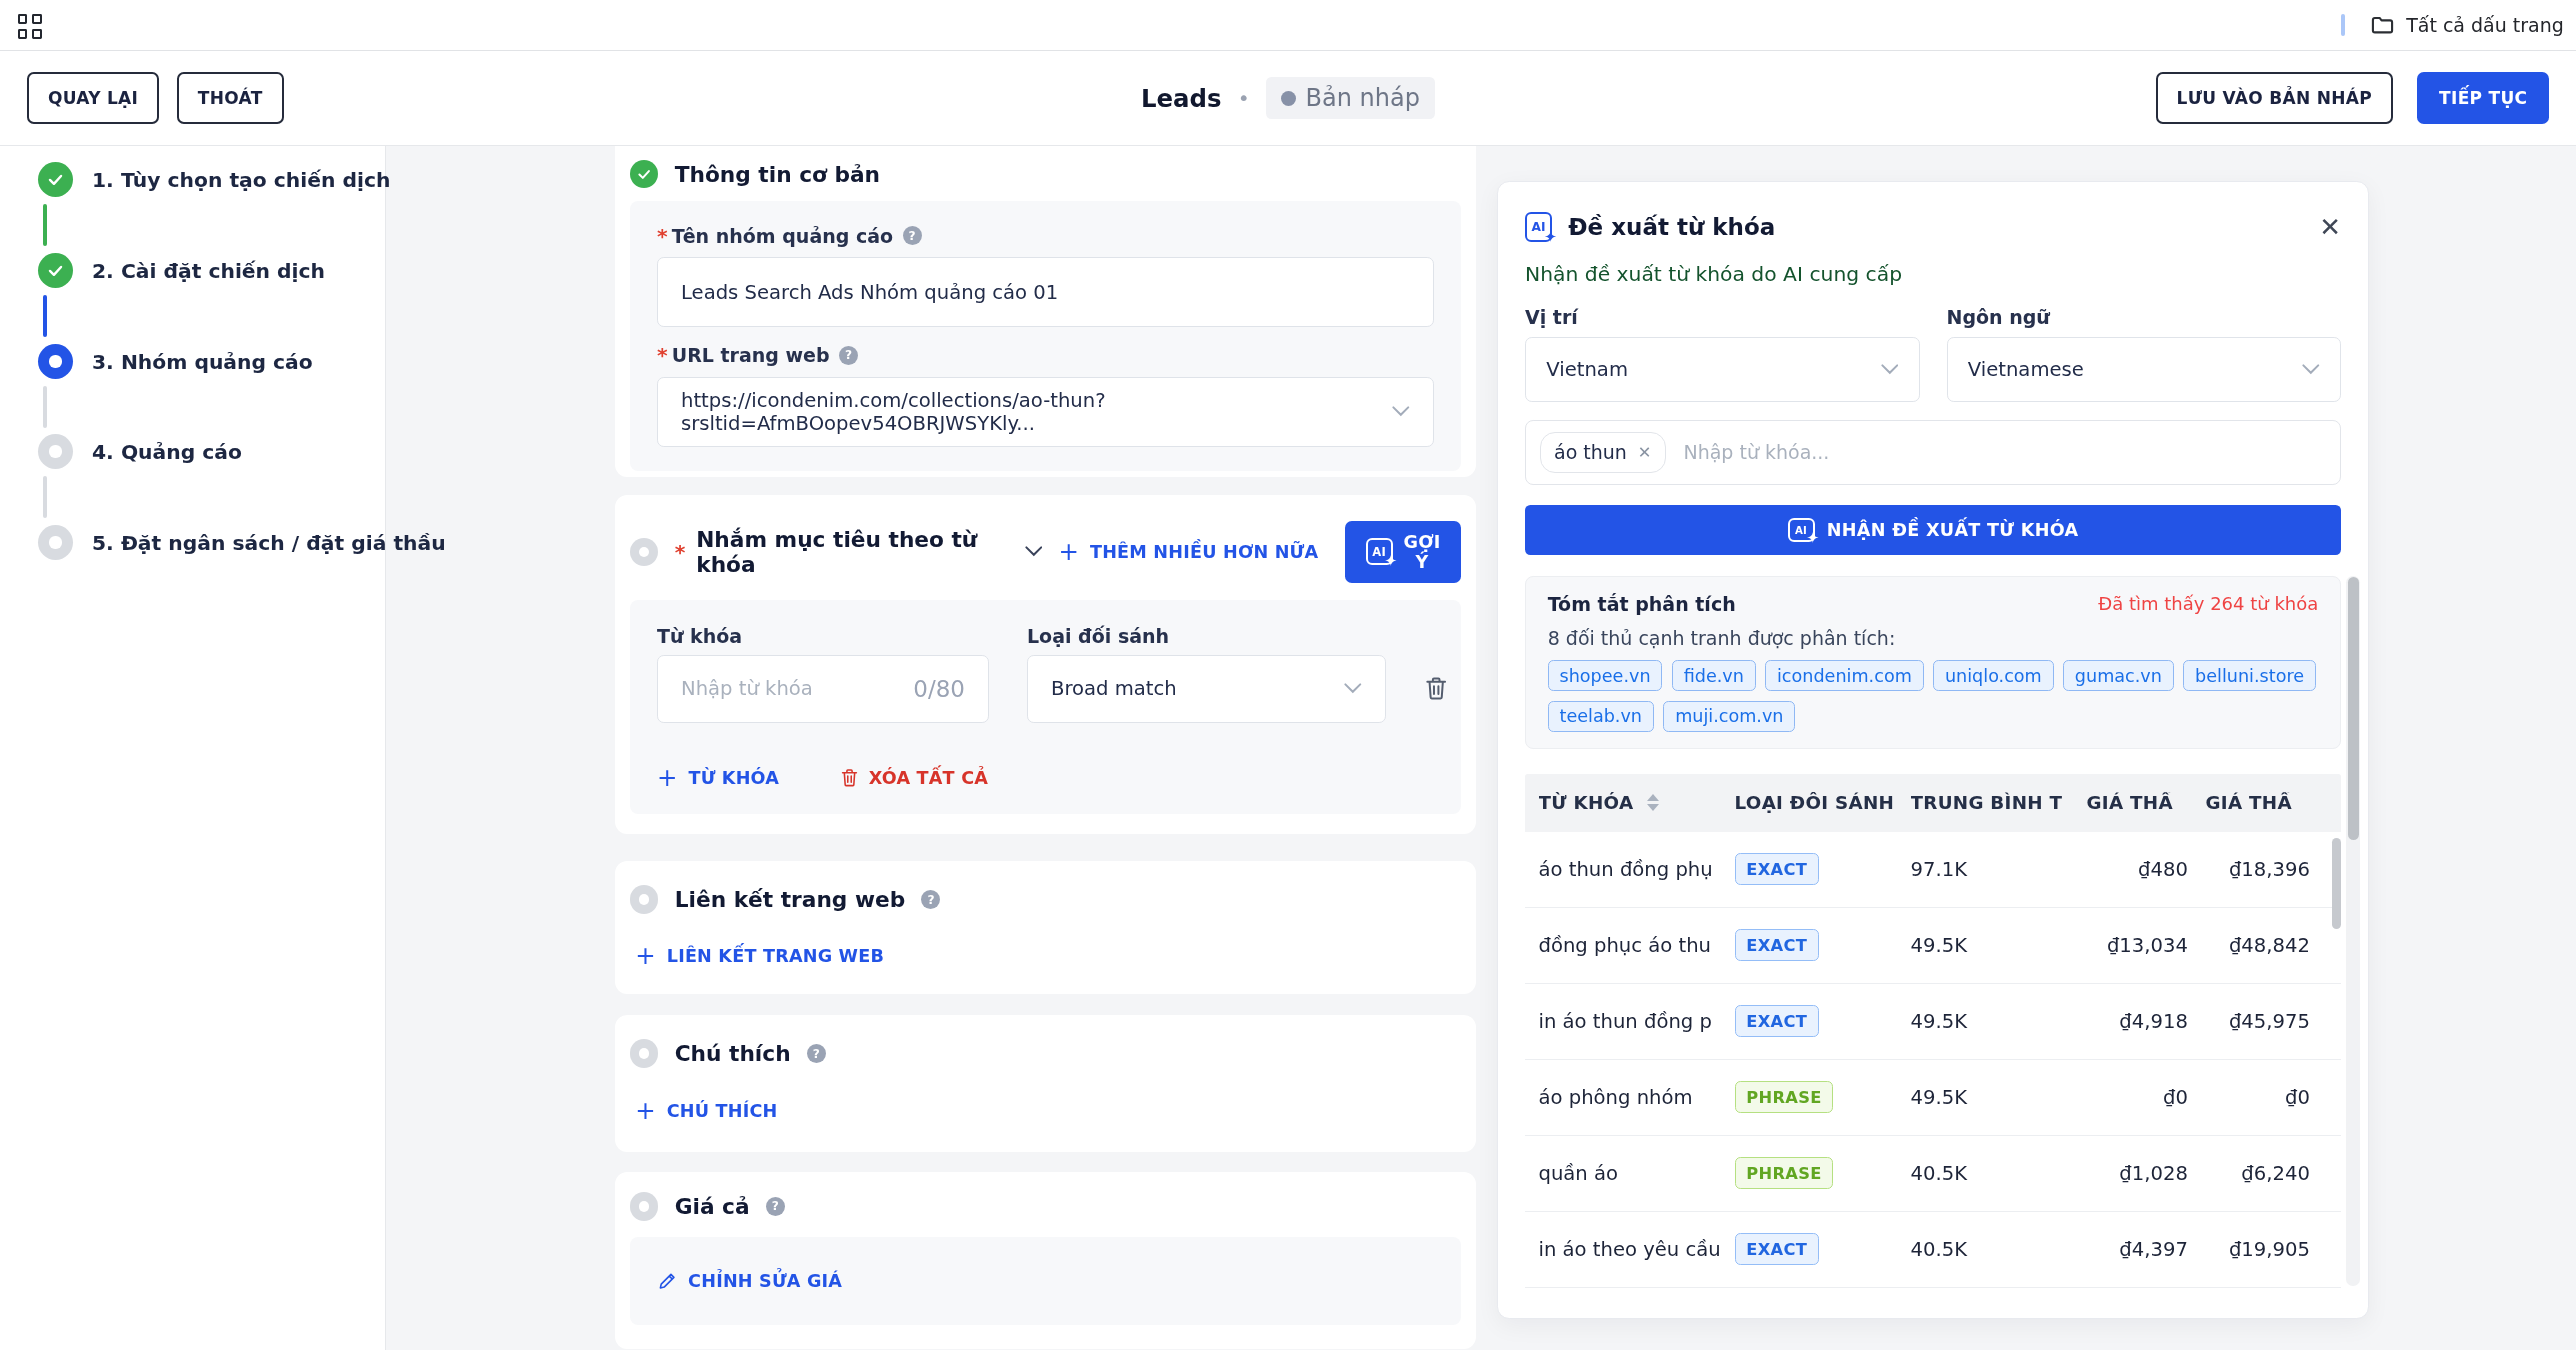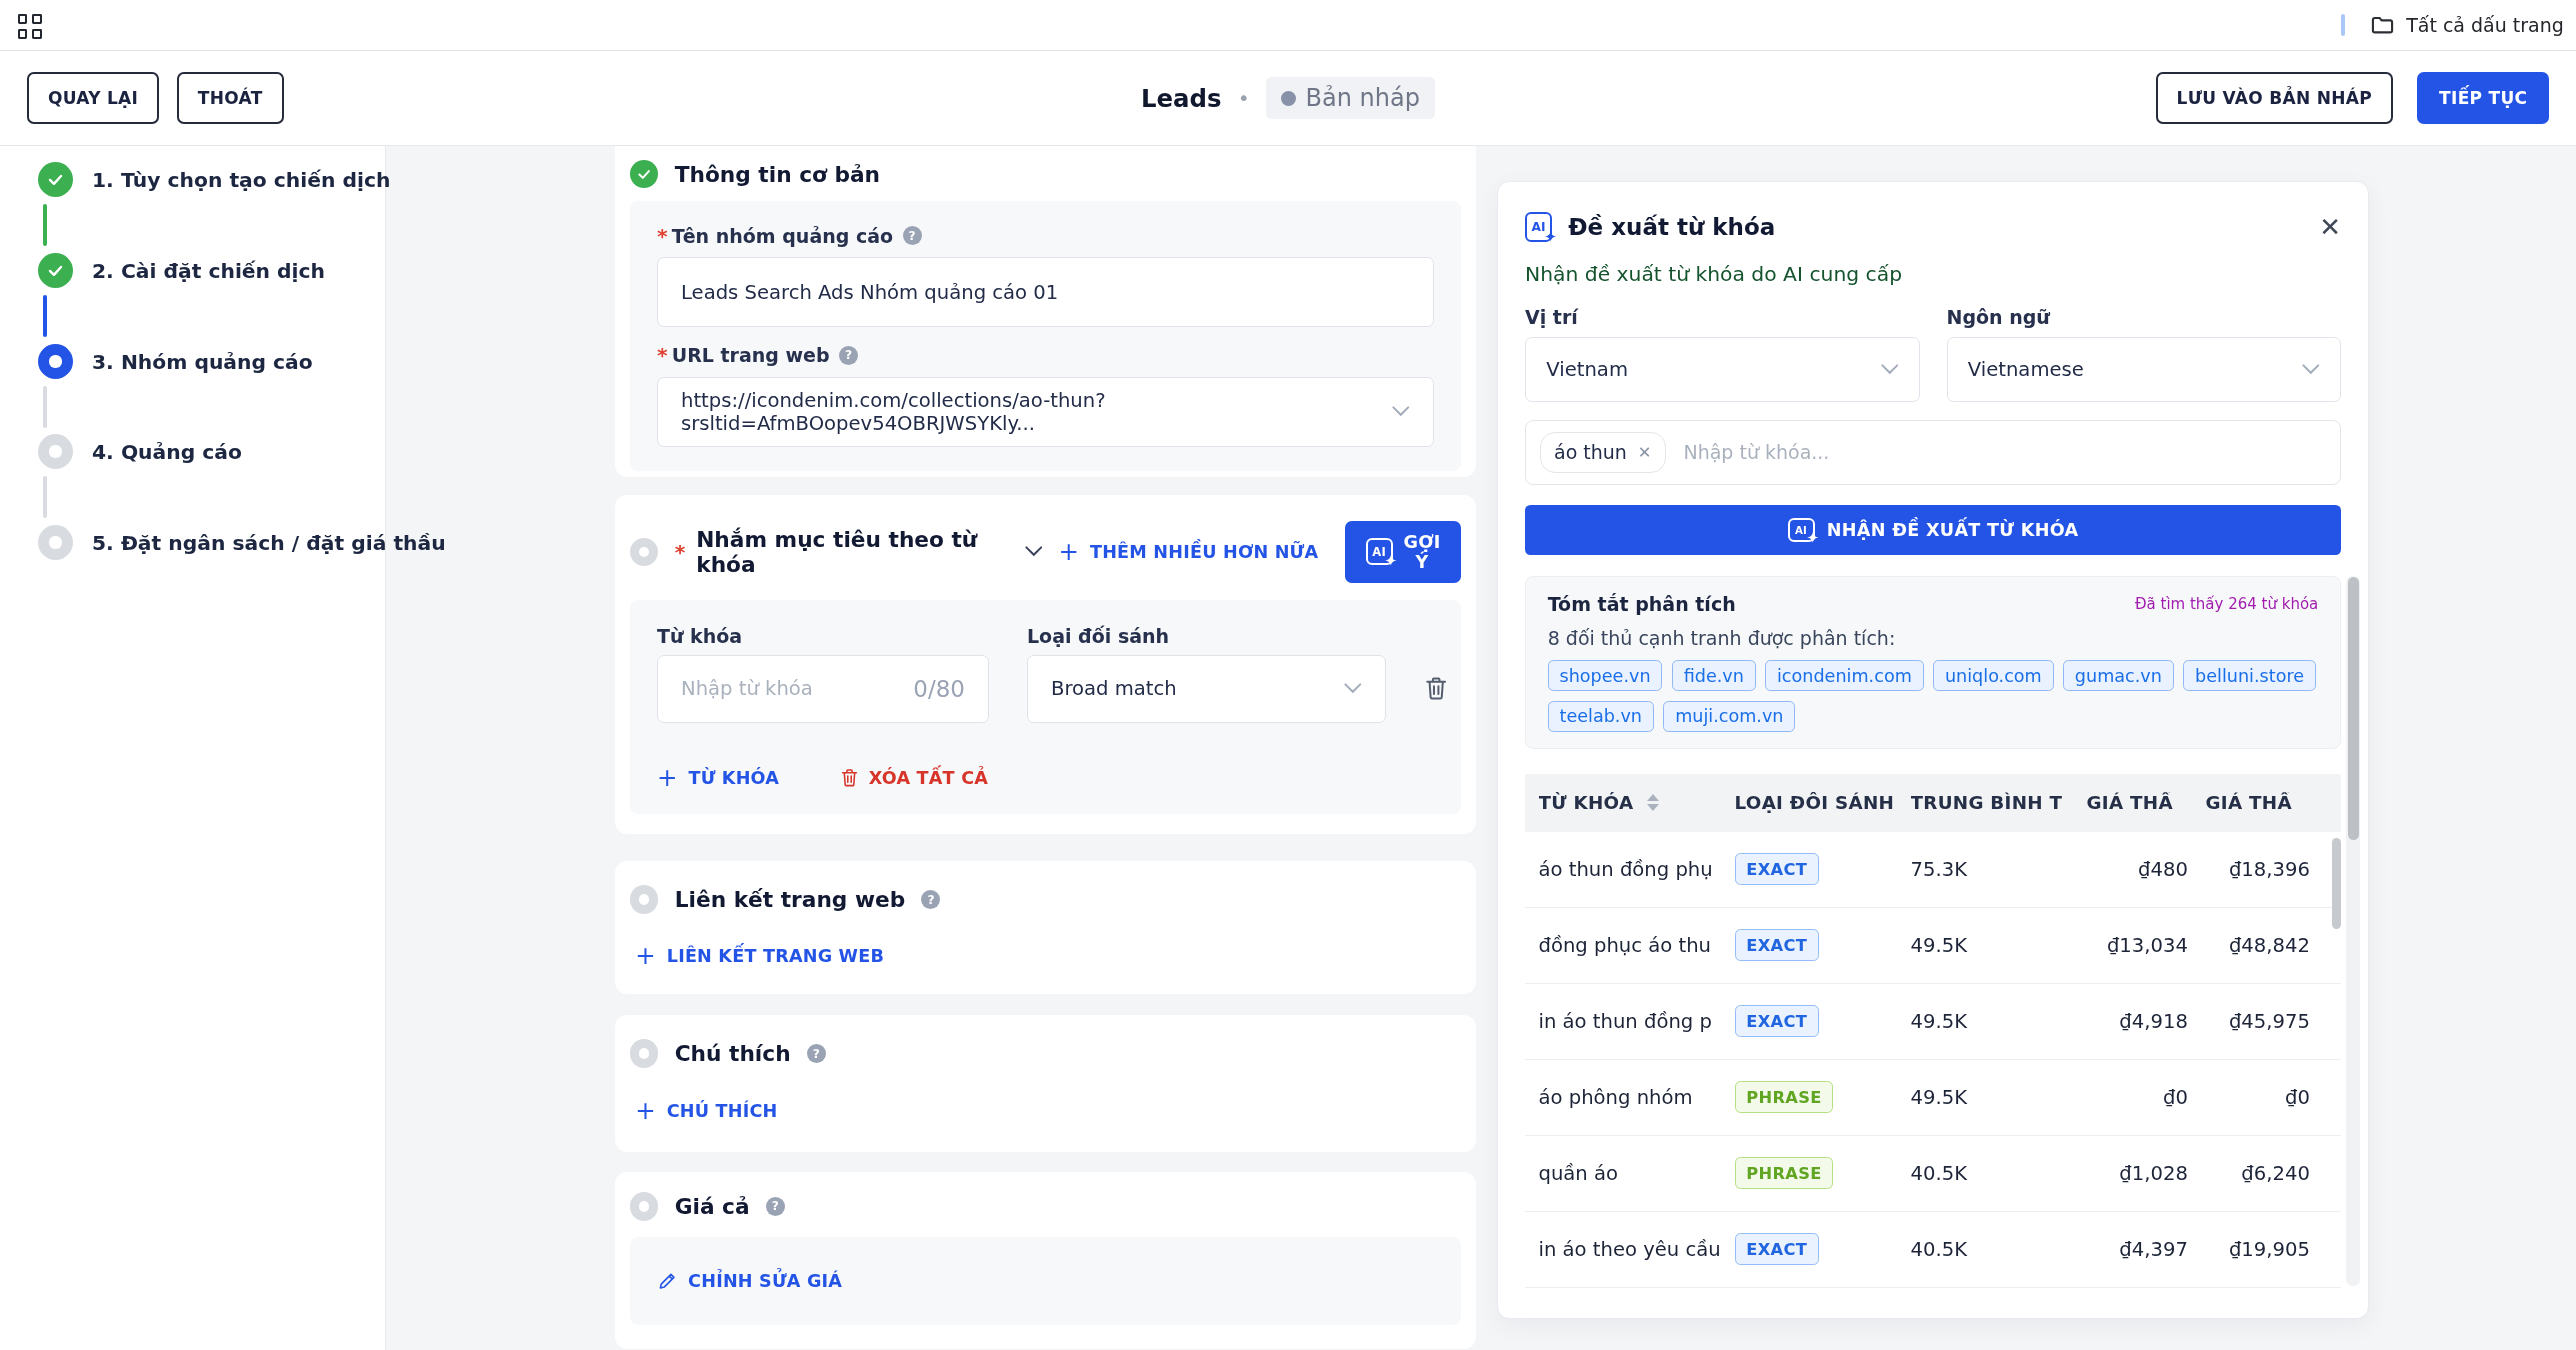--- a/index.html
+++ b/index.html
@@ -113,21 +113,21 @@
   .kw-chip .x { color:#8a94a3; font-size:16.3px; cursor:pointer; }
   .chipbox .placeholder { font-size:19px; margin-left:17.6px; }
   .btn-get { margin-top:20.3px; width:100%; height:50px; background:#2354e6; border:none; border-radius:5.4px;
              color:#fff; font-size:17.6px; font-weight:bold; letter-spacing:0.3px; display:flex; align-items:center;
              justify-content:center; gap:12.2px; cursor:pointer; font-family:inherit; }
   .btn-get .ai-ic { width:24.4px; height:24.4px; font-size:10.2px; }
 
   .summary { margin-top:20.3px; background:#f7f8fa; border:0.7px solid #eceef1; border-radius:8.1px; padding:16.3px 21.7px; }
   .sum-row1 { display:flex; align-items:center; }
   .sum-title { font-size:19px; font-weight:bold; color:#1c2540; }
-  .sum-found { margin-left:auto; font-size:15px; color:#a21caf; }
+  .sum-found { margin-left:auto; font-size:18px; color:#ef4444; }
   .sum-line { margin-top:12.2px; font-size:19px; color:#39455c; }
   .comp-chips { margin-top:10.8px; display:flex; flex-wrap:wrap; gap:9.5px 9.5px; }
   .comp-chip { background:#e9f2fe; border:1.4px solid #8fb8f4; border-radius:5.4px; padding:4.7px 10.8px;
                font-size:17.6px; color:#1a6fe8; cursor:pointer; white-space:nowrap; }
 
   .kw-table { margin-top:24.4px; position:relative; }
   .t-head { display:grid; grid-template-columns:196px 176px 176px 119px 1fr; background:#f2f3f5;
             height:58px; align-items:center; padding:0 13.5px; border-radius:2.7px 2.7px 0 0; }
   .t-head .th { font-size:18.3px; font-weight:bold; color:#252f47; letter-spacing:0.3px; white-space:nowrap;
                 overflow:hidden; display:flex; align-items:center; }
@@ -447,21 +447,21 @@
         </span>
         <span class="th">LOẠI ĐỐI SÁNH</span>
         <span class="th">TRUNG BÌNH T</span>
         <span class="th">GIÁ THẦ</span>
         <span class="th">GIÁ THẦ</span>
       </div>
 
       <div class="t-row">
         <span class="td">áo thun đồng phụ</span>
         <span class="td"><span class="badge exact">EXACT</span></span>
-        <span class="td">75.3K</span>
+        <span class="td">97.1K</span>
         <span class="td td-right">₫480</span>
         <span class="td td-right">₫18,396</span>
       </div>
       <div class="t-row">
         <span class="td">đồng phục áo thu</span>
         <span class="td"><span class="badge exact">EXACT</span></span>
         <span class="td">49.5K</span>
         <span class="td td-right">₫13,034</span>
         <span class="td td-right">₫48,842</span>
       </div>

